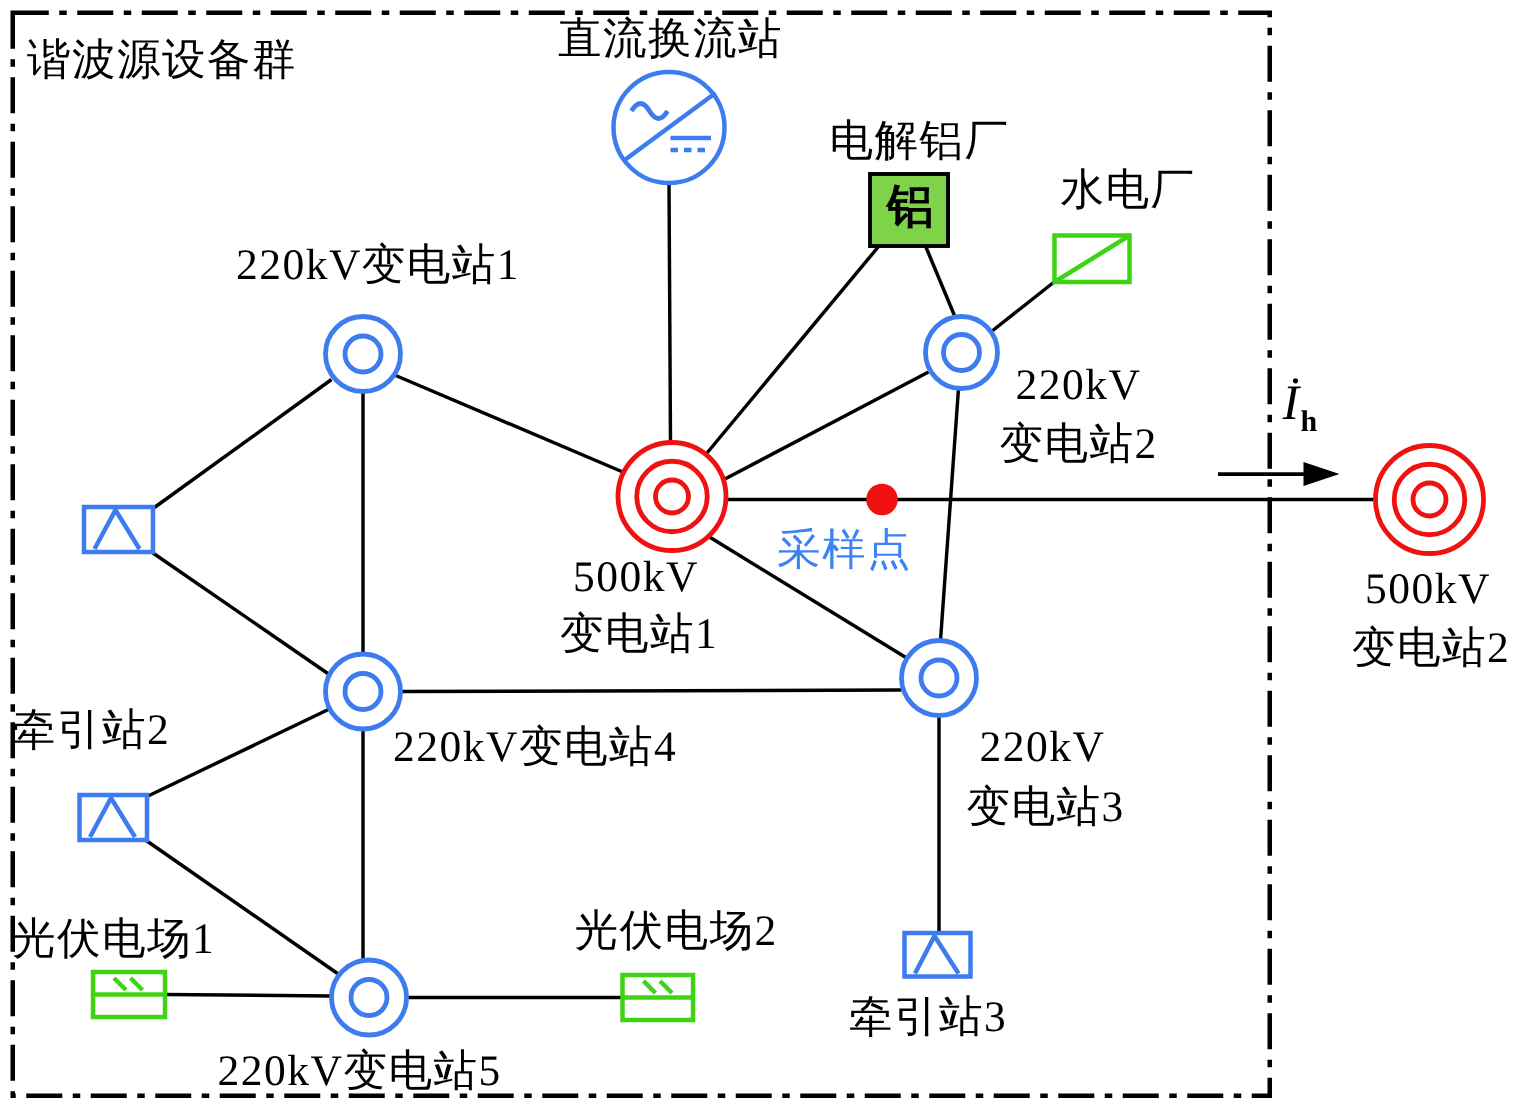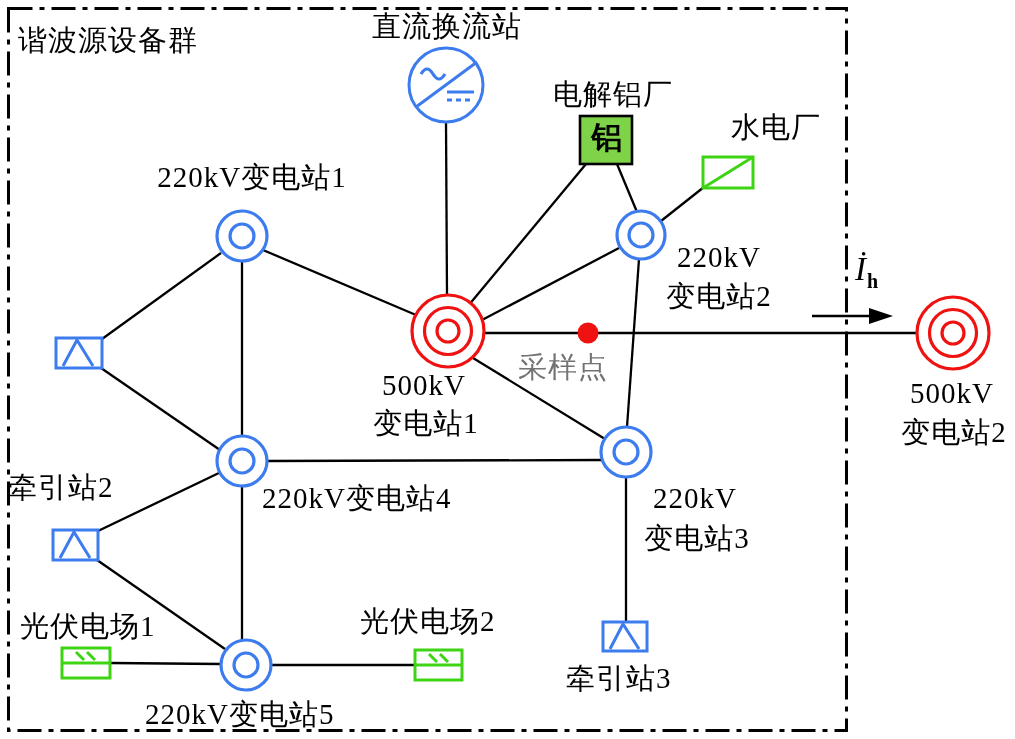--- a/index.html
+++ b/index.html
@@ -13,21 +13,21 @@
   #wires{position:absolute;left:0;top:0;}
   .lbl{
     position:absolute;
     color:#000;
     font-size:29px;
     line-height:1.05;
     white-space:nowrap;
     letter-spacing:1px;
   }
   .ctr{transform:translateX(-50%);text-align:center;}
-  .red-lbl{color:#737373;}
+  .red-lbl{color:#3b82f6;}
   .alu-char{
     font-size:31px;font-weight:bold;letter-spacing:0;
     transform:translateX(-50%);
   }
   .ih{
     font-size:33px;font-style:italic;letter-spacing:0;
   }
   .ih sub{
     font-size:20px;font-weight:bold;font-style:normal;
     margin-left:1px;
@@ -150,21 +150,21 @@
     <circle cx="588" cy="333" r="10.5" fill="#f01111"></circle>
   </svg>
 
   <div class="lbl" style="left:18px;top:13px;margin-top:12px;">谐波源设备群</div>
 
   <div class="lbl ctr" style="left:613px;top:79px;">电解铝厂</div>
 
   <div class="lbl ctr" style="left:447px;top:11px;">直流换流站</div>
   <div class="lbl alu-char" style="left:607px;top:122px;">铝</div>
 
-  <div class="lbl ctr" style="left:752px;top:112px;margin-left:24px;">水电厂</div>
+  <div class="lbl ctr" style="left:752px;top:112px;">水电厂</div>
 
   <div class="lbl ctr" style="left:252px;top:162px;">220kV变电站1</div>
 
 
   <div class="lbl ctr" style="left:424px;top:370px;">500kV</div>
   <div class="lbl ctr" style="left:426px;top:408px;">变电站1</div>
 
   <div class="lbl red-lbl" style="left:518px;top:352px;">采样点</div>
 
   <div class="lbl ctr" style="left:719px;top:242px;">220kV</div>
@@ -177,21 +177,21 @@
   <div class="lbl ctr" style="left:952px;top:378px;">500kV</div>
   <div class="lbl ctr" style="left:954px;top:417px;">变电站2</div>
 
   <div class="lbl" style="left:262px;top:483px;">220kV变电站4</div>
 
   <div class="lbl ctr" style="left:695px;top:483px;">220kV</div>
   <div class="lbl ctr" style="left:697px;top:523px;">变电站3</div>
 
   <div class="lbl" style="left:8px;top:472px;">牵引站2</div>
 
-  <div class="lbl" style="left:8px;top:611px;padding-left:12px;">光伏电场1</div>
+  <div class="lbl" style="left:8px;top:611px;">光伏电场1</div>
 
-  <div class="lbl" style="left:360px;top:606px;text-align:right;">光伏电场2</div>
+  <div class="lbl" style="left:383px;top:606px;text-align:right;">光伏电场2</div>
 
   <div class="lbl" style="left:145px;top:699px;">220kV变电站5</div>
 
   <div class="lbl" style="left:566px;top:663px;">牵引站3</div>
 
 </div>
 
 </body></html>

